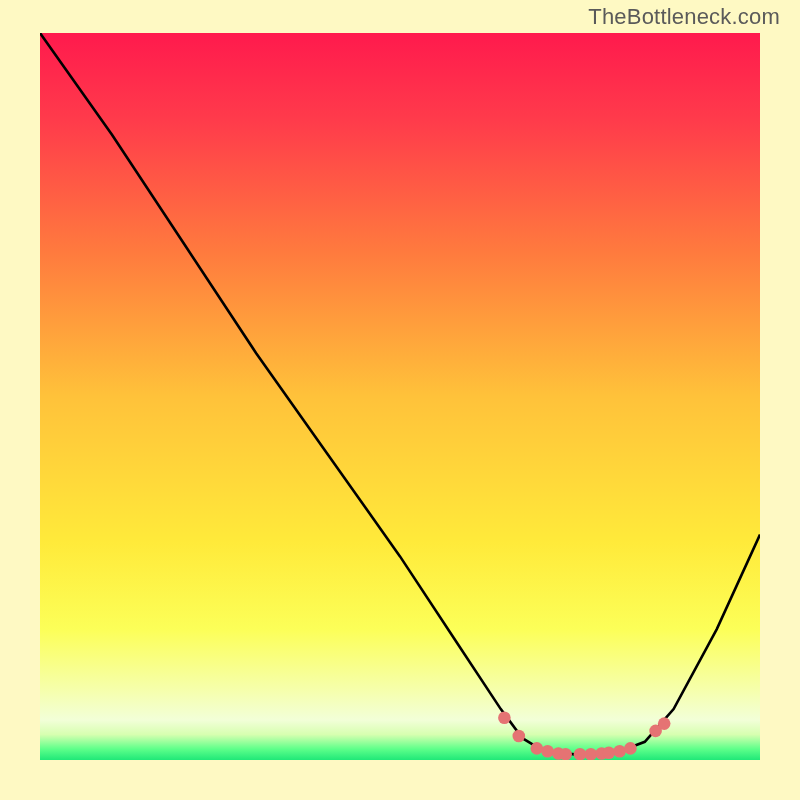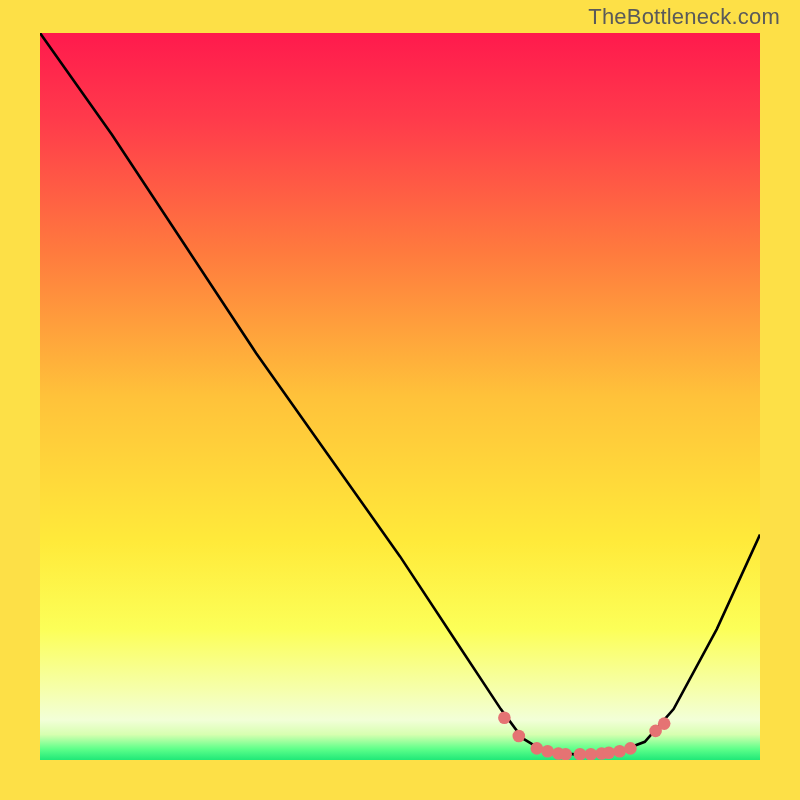--- a/index.html
+++ b/index.html
@@ -10,21 +10,21 @@
     height: 800px;
     position: relative;
     font-family: Arial, Helvetica, sans-serif;
   }
   .container {
     position: absolute;
     top: 0;
     left: 0;
     width: 800px;
     height: 800px;
-    background: #fde047;
+    background: #fef9c3;
   }
   .attribution {
     position: absolute;
     top: 4px;
     right: 20px;
     color: #5a5a5a;
     font-size: 22px;
     font-weight: 500;
     letter-spacing: 0.2px;
   }

